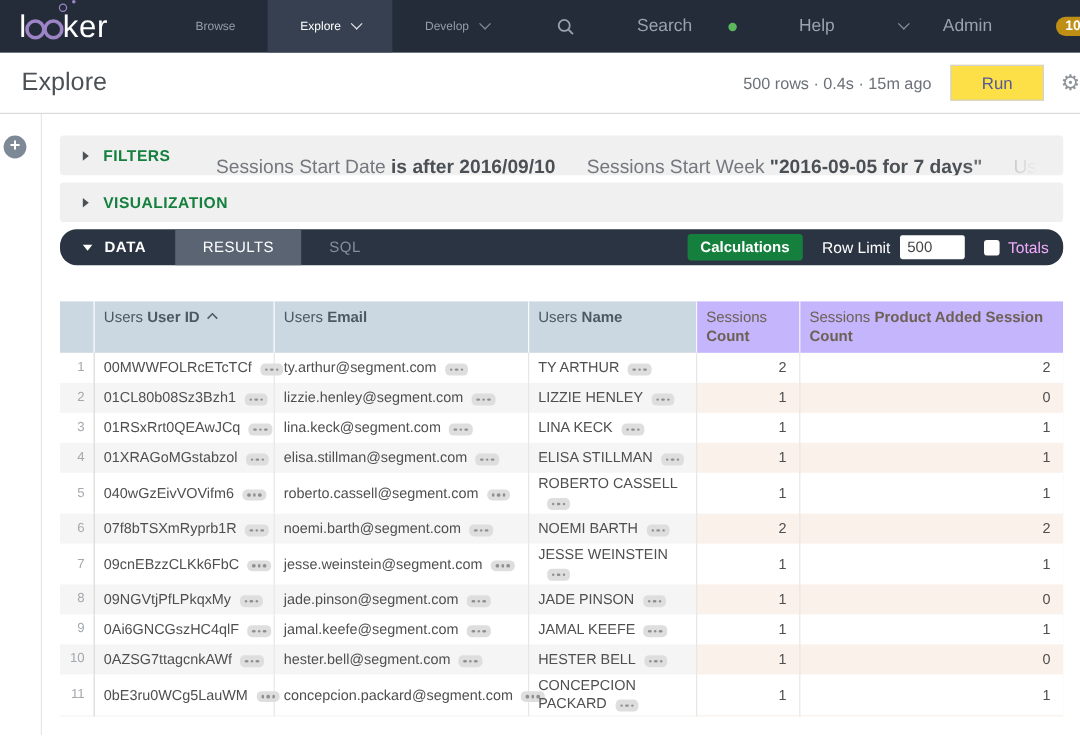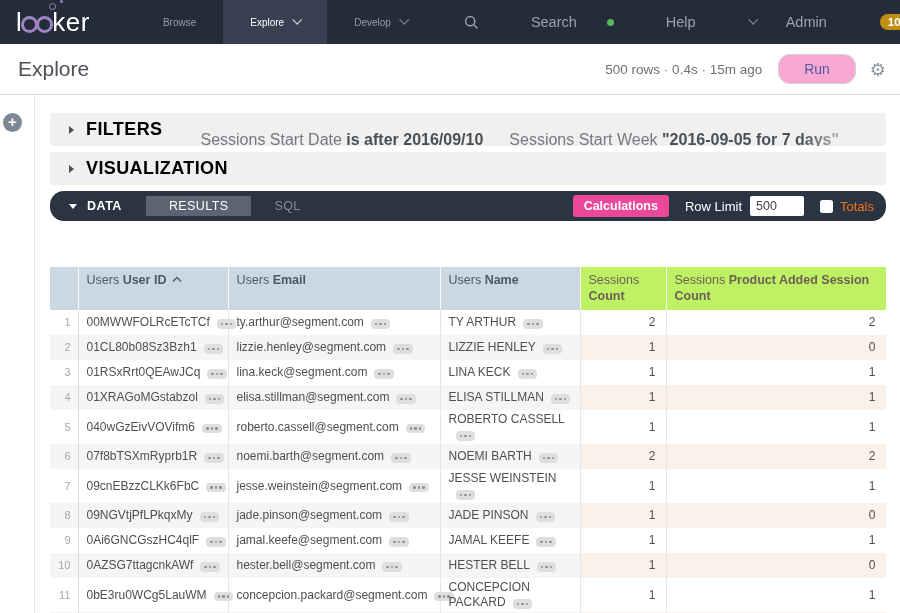--- a/index.html
+++ b/index.html
@@ -27,81 +27,81 @@
   .help-dot{width:7px;height:7px;border-radius:50%;background:#5cb85c;margin-right:8px;}
   .admin-badge{margin-left:9px;background:#bf8f15;color:#fff;font-size:11.5px;font-weight:bold;
                padding:2px 8px;border-radius:9px;}
   .avatar{width:27px;height:27px;border-radius:50%;background:#b9bfc7;margin-left:30px;
           display:flex;align-items:flex-end;justify-content:center;overflow:hidden;cursor:pointer;}
 
   
   .pagehead{position:absolute;top:44px;left:0;width:900px;height:50px;background:#fff;
             border-bottom:1px solid #dadada;display:flex;align-items:center;}
   .page-title{margin-left:18px;font-size:21px;color:#4c5156;}
-  .head-right{margin-left:auto;display:flex;align-items:center;padding-right:14px;}
+  .head-right{margin-left:auto;display:flex;align-items:center;}
   .stats{font-size:13.5px;color:#6c7177;margin-right:16px;}
-  .run-btn{background:#f9a8d4;border:1px solid #d2d2d2;border-radius:12px;color:#515a9b;
+  .run-btn{background:#fde047;border:1px solid #d2d2d2;border-radius:0;color:#515a9b;
            font-size:14px;padding:6px 25px;cursor:pointer;font-family:inherit;}
   .gear{font-family:"DejaVu Sans",sans-serif;font-size:18px;color:#8d9399;margin-left:14px;cursor:pointer;}
 
   
   .rail-border{position:absolute;left:34px;top:95px;bottom:0;width:1px;background:#e7e7e7;}
   .plus-btn{position:absolute;left:3px;top:113px;width:19px;height:19px;border-radius:50%;
             background:#7e8997;color:#fff;font-size:15px;line-height:18px;text-align:center;
             cursor:pointer;font-weight:bold;}
 
   
   .panel{position:absolute;left:50px;width:836px;height:33px;background:#f0f0f1;border-radius:3px;
          display:flex;align-items:center;overflow:hidden;white-space:nowrap;}
   .tri-right{width:0;height:0;border-top:4px solid transparent;border-bottom:4px solid transparent;
              border-left:5.5px solid #4b5257;margin:0 12px 0 19px;}
-  .panel-title{font-size:18px;font-weight:bold;color:#000000;letter-spacing:.4px;margin-right:38px;}
+  .panel-title{font-size:13px;font-weight:bold;color:#15803d;letter-spacing:.4px;margin-right:38px;}
   .filters{top:113px;}
   .filters::after{content:"";position:absolute;right:0;top:0;bottom:0;width:85px;
                   background:linear-gradient(to right,rgba(240,240,241,0),#f0f0f1 75%);}
   .viz{top:152px;}
   .filter-item{font-size:16px;color:#75797e;margin-right:26px;cursor:pointer;margin-top:20px;}
   .filter-item b{color:#4b5055;}
 
   
   .databar{position:absolute;left:50px;top:191px;width:836px;height:30px;background:#2b3442;
            border-radius:14px;display:flex;align-items:center;}
   .tri-down{width:0;height:0;border-left:4px solid transparent;border-right:4px solid transparent;
             border-top:5px solid #fff;margin:0 10px 0 19px;}
   .data-title{font-size:12.5px;font-weight:bold;color:#fff;letter-spacing:.5px;margin-right:24px;cursor:pointer;}
-  .dtab{height:20px;display:flex;align-items:center;padding:0 23px;font-size:12.5px;
+  .dtab{height:30px;display:flex;align-items:center;padding:0 23px;font-size:12.5px;
         letter-spacing:.4px;color:#858e9c;cursor:pointer;}
   .dtab.active{background:#5a6473;color:#fff;}
   .databar-right{margin-left:auto;display:flex;align-items:center;padding-right:12px;}
-  .calc-btn{background:#ec4899;border:none;color:#fff;font-weight:bold;font-size:12.5px;
+  .calc-btn{background:#15803d;border:none;color:#fff;font-weight:bold;font-size:12.5px;
             border-radius:3px;padding:4px 11px;cursor:pointer;font-family:inherit;}
   .rl-label{color:#fff;font-size:13px;margin:0 8px 0 16px;}
   .rl-input{width:42px;height:20px;border:none;border-radius:2px;font-size:12.5px;color:#444;
             padding:0 6px;font-family:inherit;}
   .totals-box{width:13px;height:13px;background:#fff;border-radius:2.5px;margin:0 7px 0 16px;cursor:pointer;}
-  .totals-label{color:#f97316;font-size:13px;}
+  .totals-label{color:#f0abfc;font-size:13px;}
 
   
   .warning{position:absolute;left:50px;top:228px;width:836px;height:33px;background:#f3e7c1;
            border-radius:3px;display:flex;align-items:center;}
   .warn-tri{position:relative;width:0;height:0;border-left:8px solid transparent;
             border-right:8px solid transparent;border-bottom:14px solid #d5a02a;margin:0 12px 0 16px;}
   .warn-tri::after{content:"!";position:absolute;left:-2px;top:3px;color:#f3e7c1;
                    font-size:9px;font-weight:bold;}
   .warn-bold{font-size:13px;font-weight:bold;color:#5c584c;margin-right:5px;}
   .warn-text{font-size:13px;color:#6c6859;}
   .warn-close{margin-left:auto;margin-right:14px;color:#d8c68f;font-size:19px;cursor:pointer;line-height:1;}
 
   
-  .tablewrap{position:absolute;left:50px;top:267px;width:836px;height:346px;overflow:hidden;}
+  .tablewrap{position:absolute;left:50px;top:251px;width:836px;height:346px;overflow:hidden;}
   table{border-collapse:collapse;table-layout:fixed;width:836px;}
   th{vertical-align:top;text-align:left;padding:5px 8px 4px;font-size:12.5px;font-weight:normal;
      line-height:16px;border-right:1px solid rgba(255,255,255,.85);cursor:pointer;height:34px;}
   .th-dim{background:#ccd8e1;color:#4c5963;}
-  .th-meas{background:#bef264;color:#6d6156;}
+  .th-meas{background:#c4b5fd;color:#6d6156;}
   th b{font-weight:bold;}
   td{border-right:1px solid #e6e6e6;vertical-align:middle;height:21px;padding:2px 8px;
      font-size:12px;color:#4f4f4f;line-height:15px;}
   .gut{text-align:right;padding-right:7px;font-size:11px;color:#a3a9ae;border-right:1px solid #d9d9d9;}
   .c0,.c1{white-space:nowrap;}
   .meas{text-align:right;padding-right:10px;}
   tr.even .dim,tr.even .gut{background:#f5f5f6;}
   tr.even .meas{background:#f9f1ea;}
   .pill{display:inline-flex;gap:2px;align-items:center;background:#dedede;border-radius:4px;
         padding:3.5px 4px;margin-left:7px;vertical-align:1px;cursor:pointer;}

